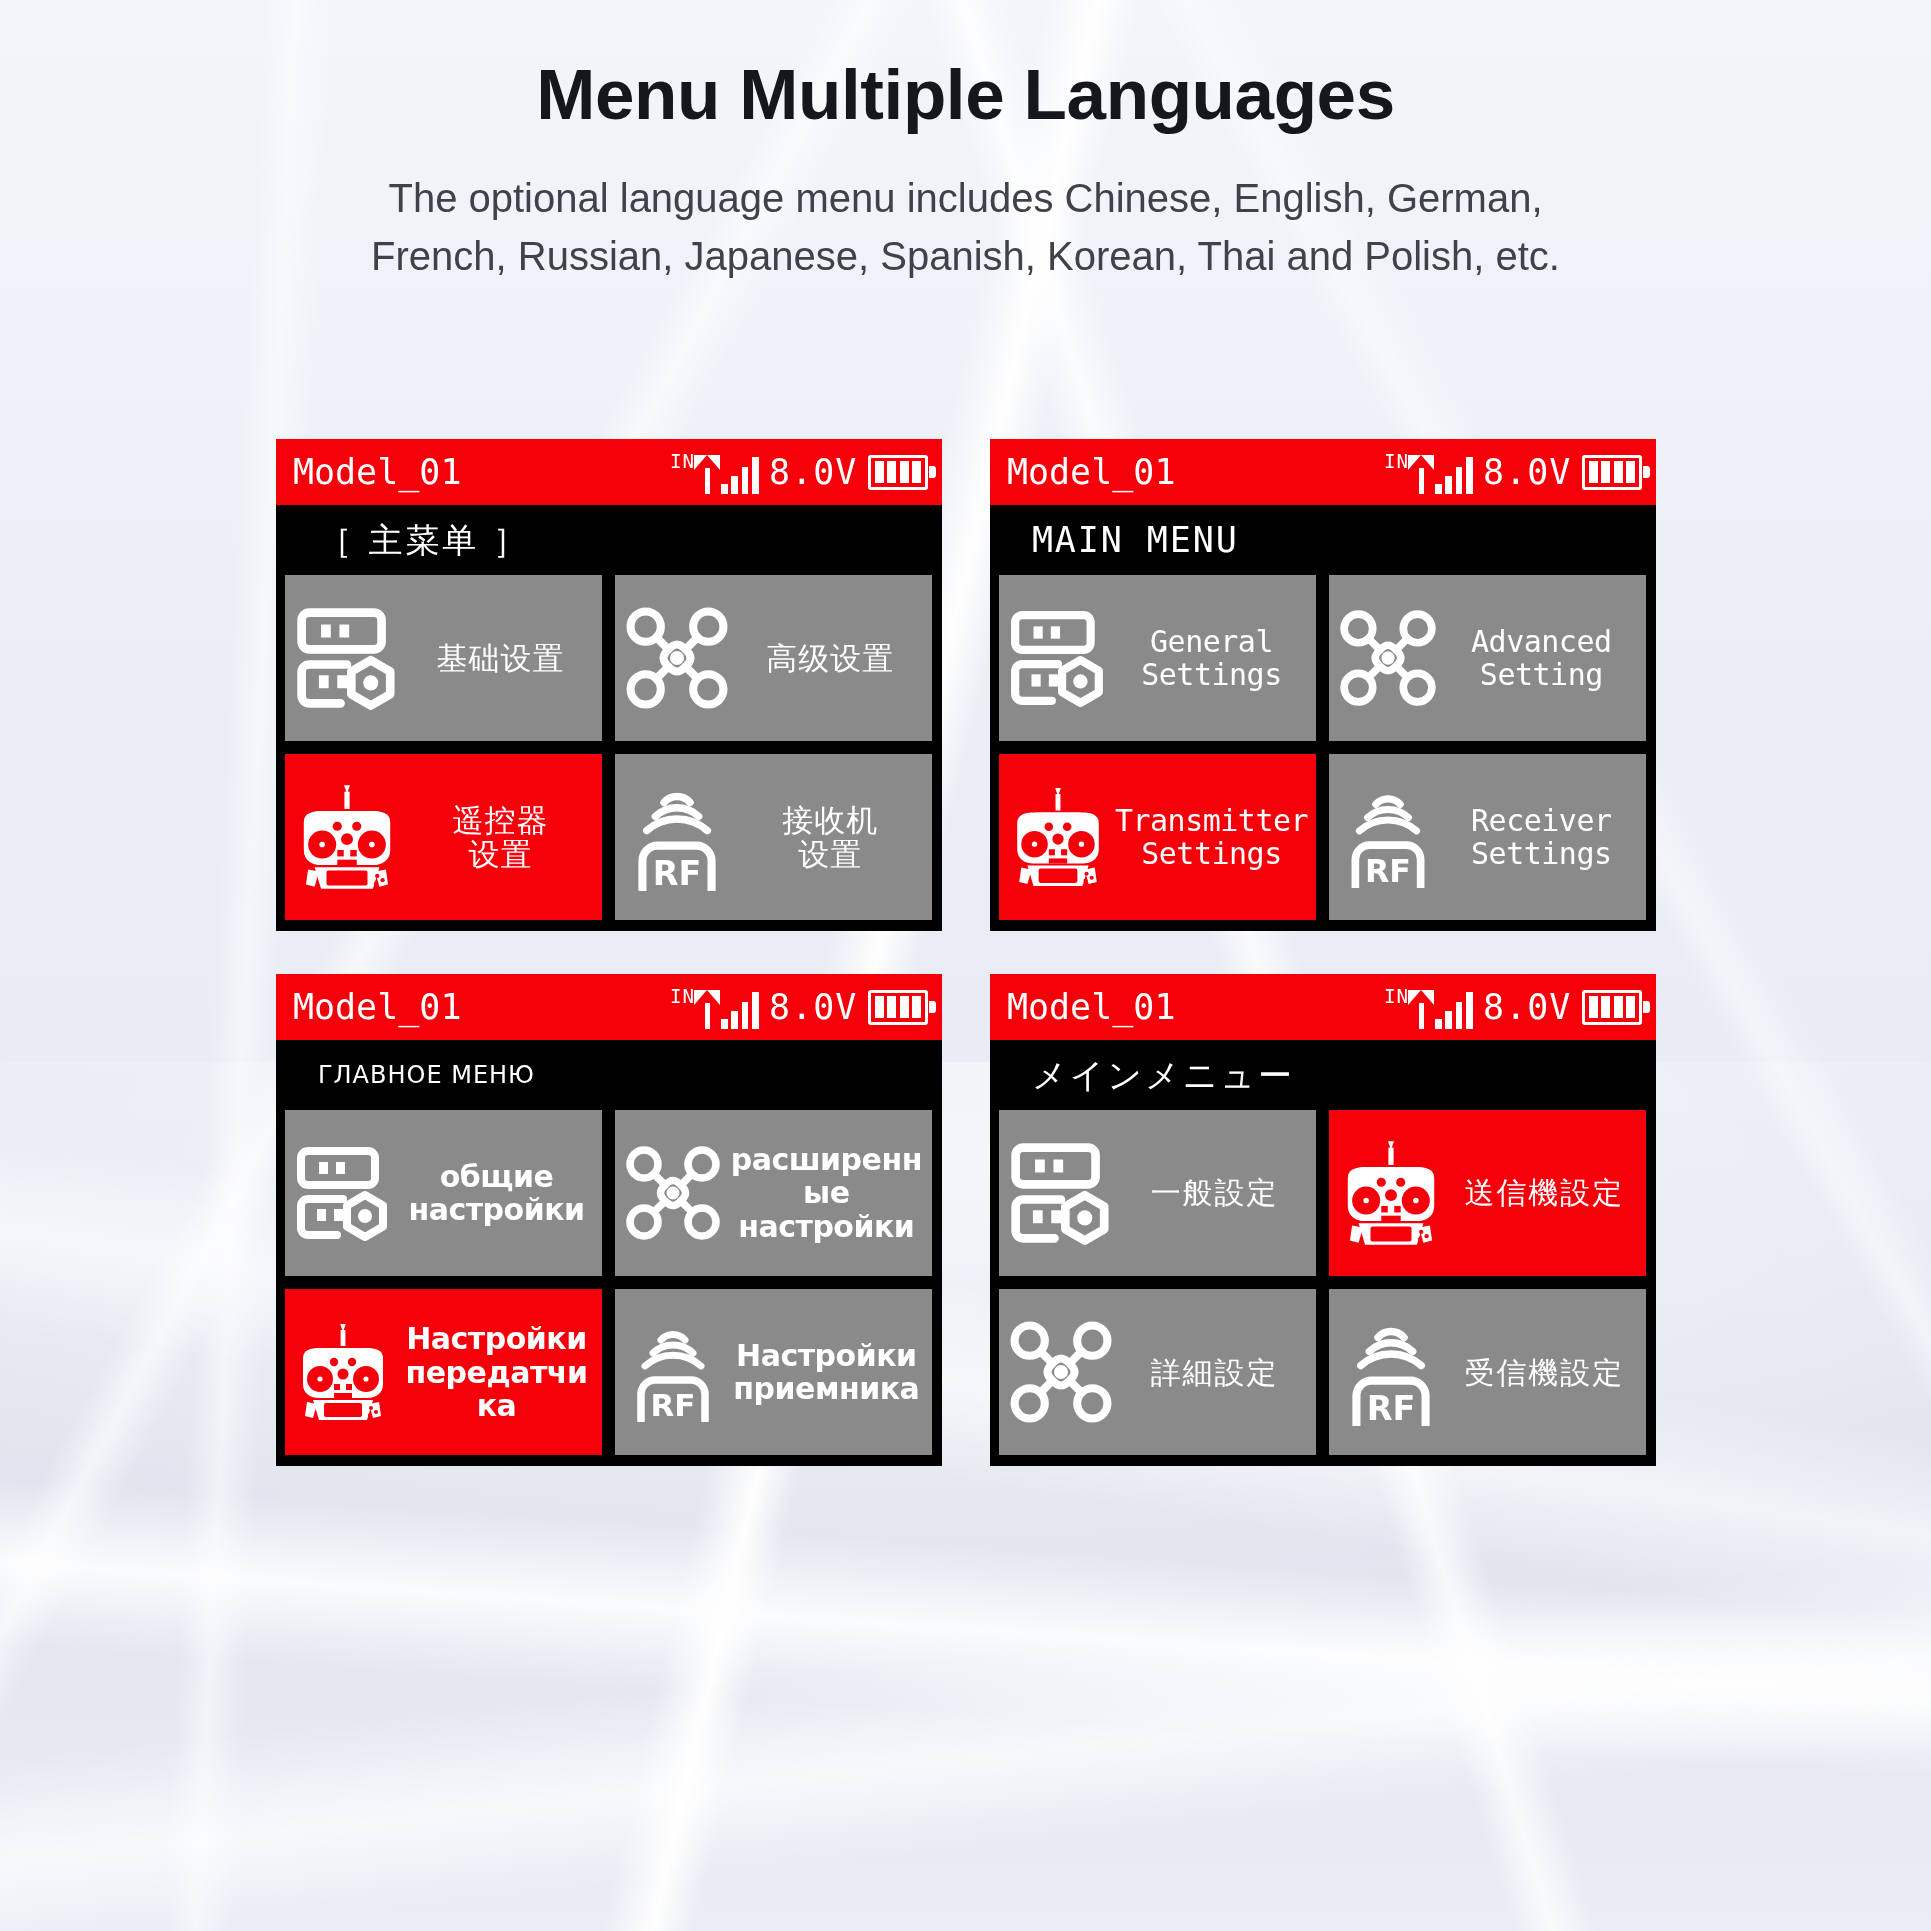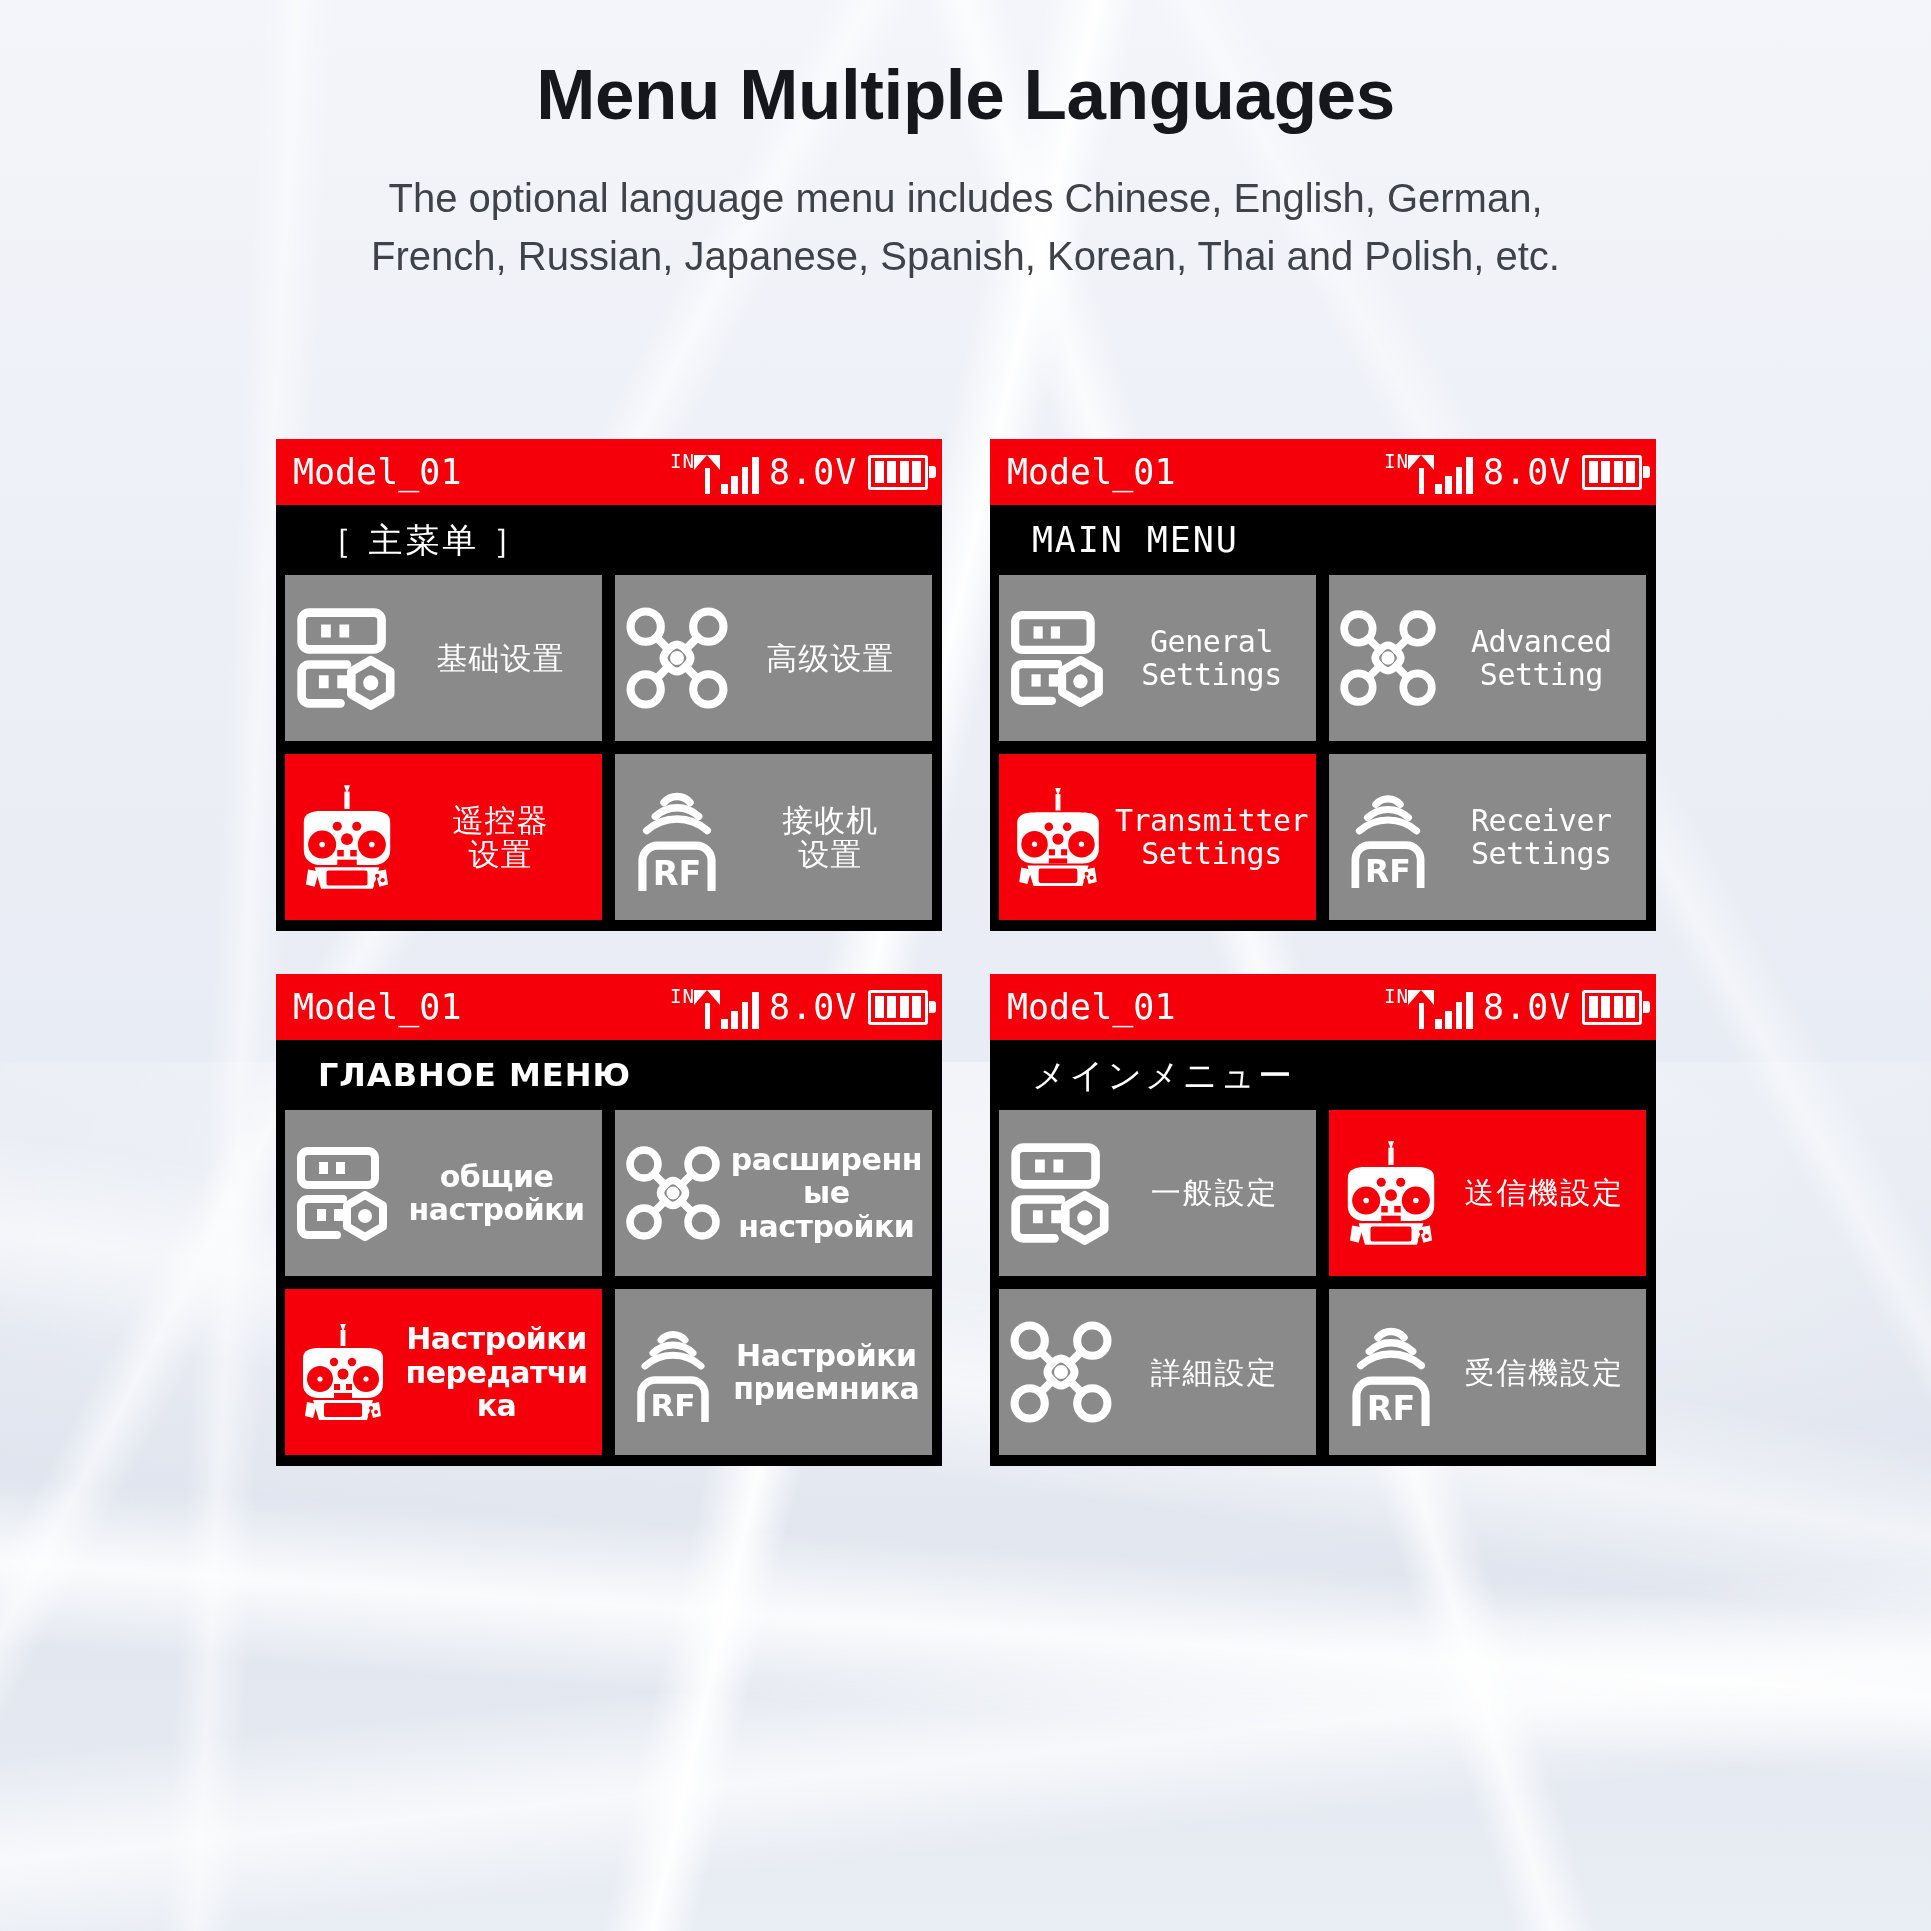--- a/index.html
+++ b/index.html
@@ -187,21 +187,21 @@
     margin-left: 27px;
   }
   .menu-title span {
     font-size: 36px;
     line-height: 1;
     font-family: "DejaVu Sans", sans-serif;
     letter-spacing: 1px;
   }
   .menu-title.cjk span { font-family: "DejaVu Sans", sans-serif; font-size: 34px; letter-spacing: 2.9px; }
   .menu-title.mono span { font-family: "DejaVu Sans Mono", monospace; font-size: 35px; letter-spacing: 1.9px; }
-  .menu-title.cyr span { font-family: "DejaVu Sans", sans-serif; font-weight: bold; font-size: 32px; letter-spacing: 1px; text-align: right; }
+  .menu-title.cyr span { font-family: "DejaVu Sans", sans-serif; font-weight: normal; font-size: 24px; letter-spacing: 1px; text-align: right; }
 
   
   .tiles {
     flex: 1;
     display: grid;
     grid-template-columns: 1fr 1fr;
     grid-template-rows: 1fr 1fr;
     gap: 13px;
     padding: 0 9.7px 10.6px 9.7px;
     background: #000;

